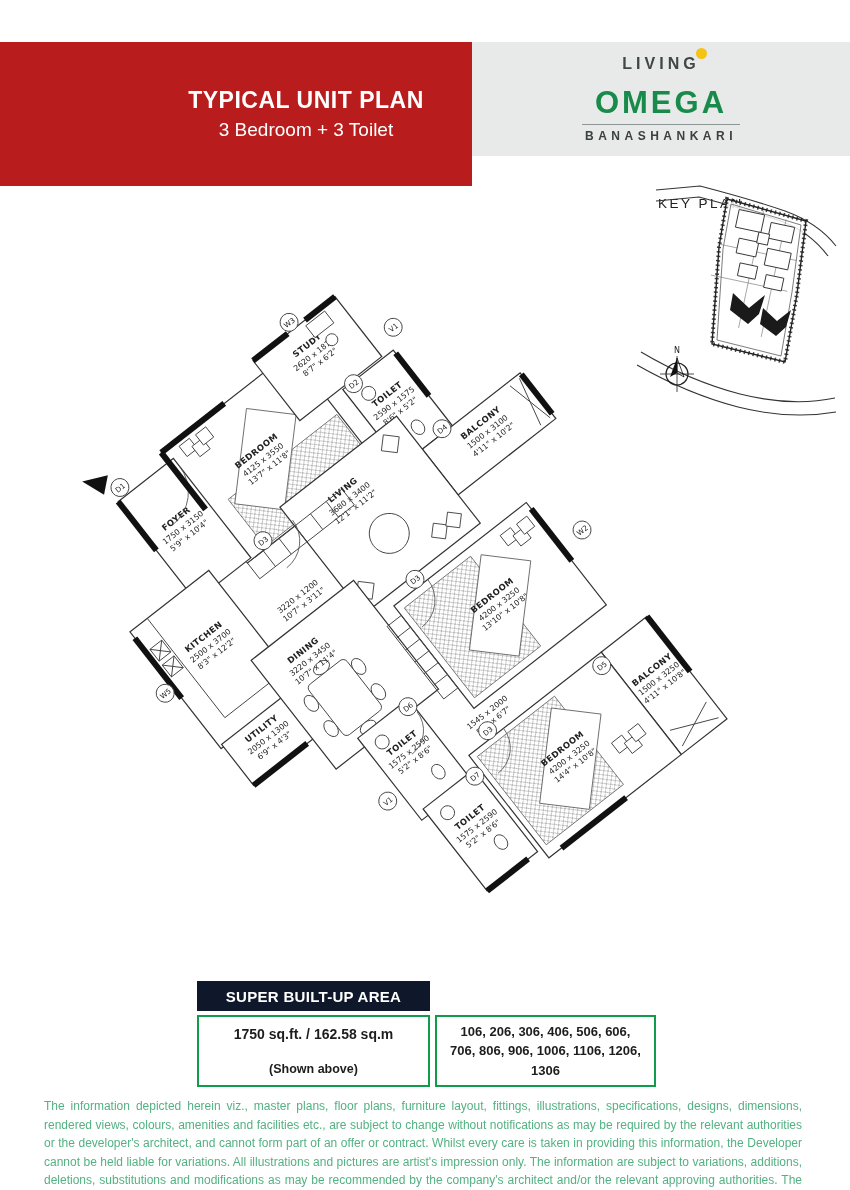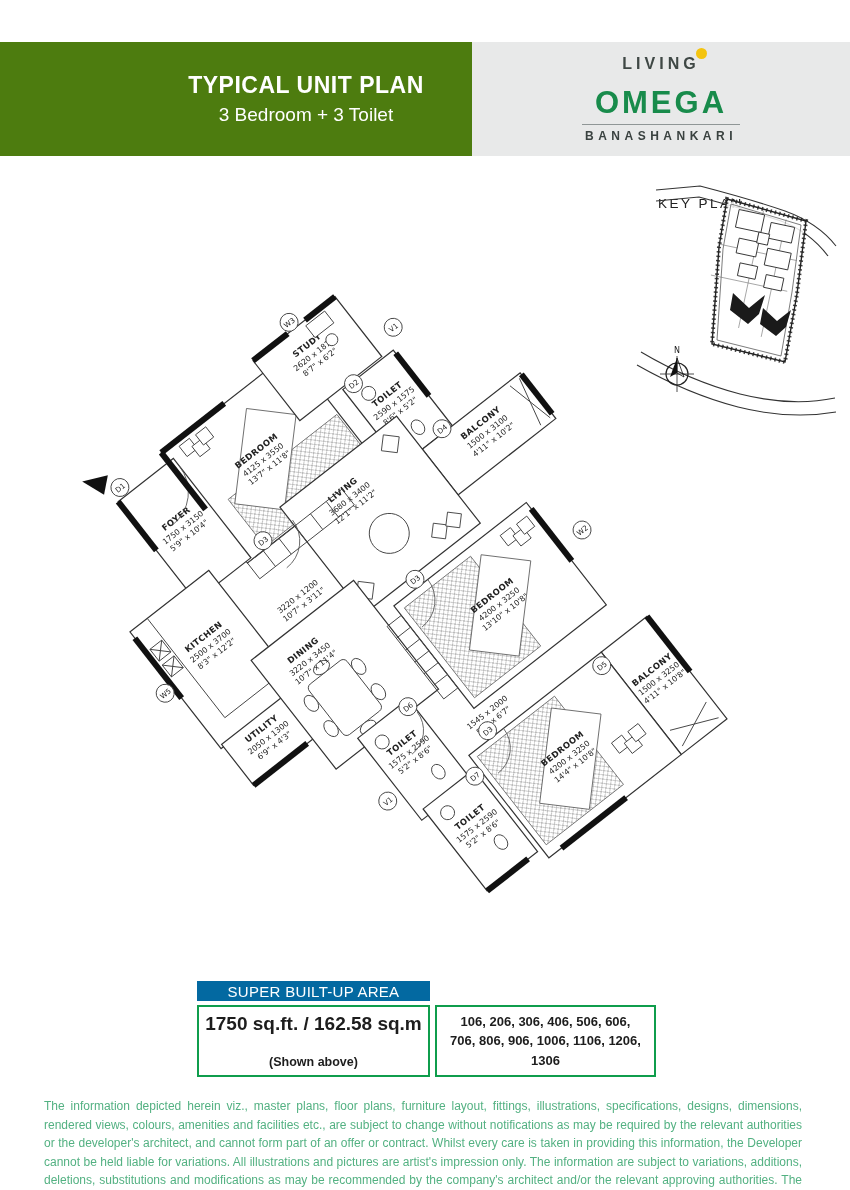--- a/index.html
+++ b/index.html
@@ -1,19 +1,19 @@
 <!DOCTYPE html>
 <html><head>
 <meta charset="utf-8">
 <style>
   html,body{margin:0;padding:0;}
   body{width:850px;height:1190px;background:#ffffff;position:relative;overflow:hidden;
        font-family:"Liberation Sans",sans-serif;}
   
-  .banner{position:absolute;left:0;top:42px;width:472px;height:114px;background:#4d7c0f;
+  .banner{position:absolute;left:0;top:42px;width:472px;height:144px;background:#b91c1c;
           display:flex;flex-direction:column;justify-content:center;align-items:center;
           padding-left:140px;box-sizing:border-box;color:#fff;}
   .banner .title{font-size:23px;font-weight:800;letter-spacing:.5px;}
   .banner .subtitle{font-size:19px;font-weight:400;margin-top:5px;}
   .brand{position:absolute;left:472px;top:42px;width:378px;height:114px;background:#e8e9e9;
          display:flex;flex-direction:column;justify-content:center;align-items:center;}
   .brand .bname{font-size:16px;font-weight:700;color:#3f4845;letter-spacing:4px;position:relative;}
   .brand .dot{position:absolute;right:-7px;top:-7px;width:11px;height:11px;border-radius:50%;background:#f4c40f;}
   .brand .bproj{font-size:31px;font-weight:800;color:#188b4b;letter-spacing:3px;margin-top:12px;}
   .brand .bline{width:158px;height:1px;background:#8f9696;margin:3px 0 4px 0;}
@@ -26,27 +26,27 @@
   .mkr{font:400 7.2px "DejaVu Sans",sans-serif;fill:#222;text-anchor:middle;}
   .wall{stroke:#111;stroke-width:6;}
   .thin{stroke:#444;stroke-width:.9;fill:none;}
   .furn{fill:#fff;stroke:#444;stroke-width:.9;}
   .arc{stroke:#555;stroke-width:.8;fill:none;}
   .kp{font:400 13.5px "Liberation Sans",sans-serif;letter-spacing:2.5px;fill:#222;}
   .kpn{font:400 8px "DejaVu Sans",sans-serif;fill:#222;text-anchor:middle;}
   
   .tbl{position:absolute;left:197px;top:981px;width:459px;}
   .trow{display:flex;gap:5px;}
-  .th{height:20px;background:#0369a1;color:#fff;font-size:15px;font-weight:400;letter-spacing:.3px;
+  .th{height:30px;background:#0f172a;color:#fff;font-size:15px;font-weight:700;letter-spacing:.3px;
       display:flex;align-items:center;justify-content:center;}
   .th1{width:233px;} .th2{width:221px;}
   .td{border:2px solid #0f9d4c;background:#fff;box-sizing:border-box;height:72px;margin-top:4px;
       display:flex;flex-direction:column;align-items:center;justify-content:center;color:#1d1d1d;}
   .td1{width:233px;} .td2{width:221px;padding:12px 10px;}
-  .area-main{font-size:19px;font-weight:700;}
+  .area-main{font-size:14px;font-weight:700;}
   .area-note{font-size:12.5px;font-weight:600;margin-top:20px;}
   .units{font-size:13px;font-weight:600;line-height:1.5;text-align:center;}
   
   .disc{position:absolute;left:44px;top:1097px;width:758px;font-size:12px;line-height:1.55;
         color:#53b182;text-align:justify;}
 </style>
 </head>
 <body>
 
 <svg id="plan" width="850" height="1190" viewBox="0 0 850 1190">

